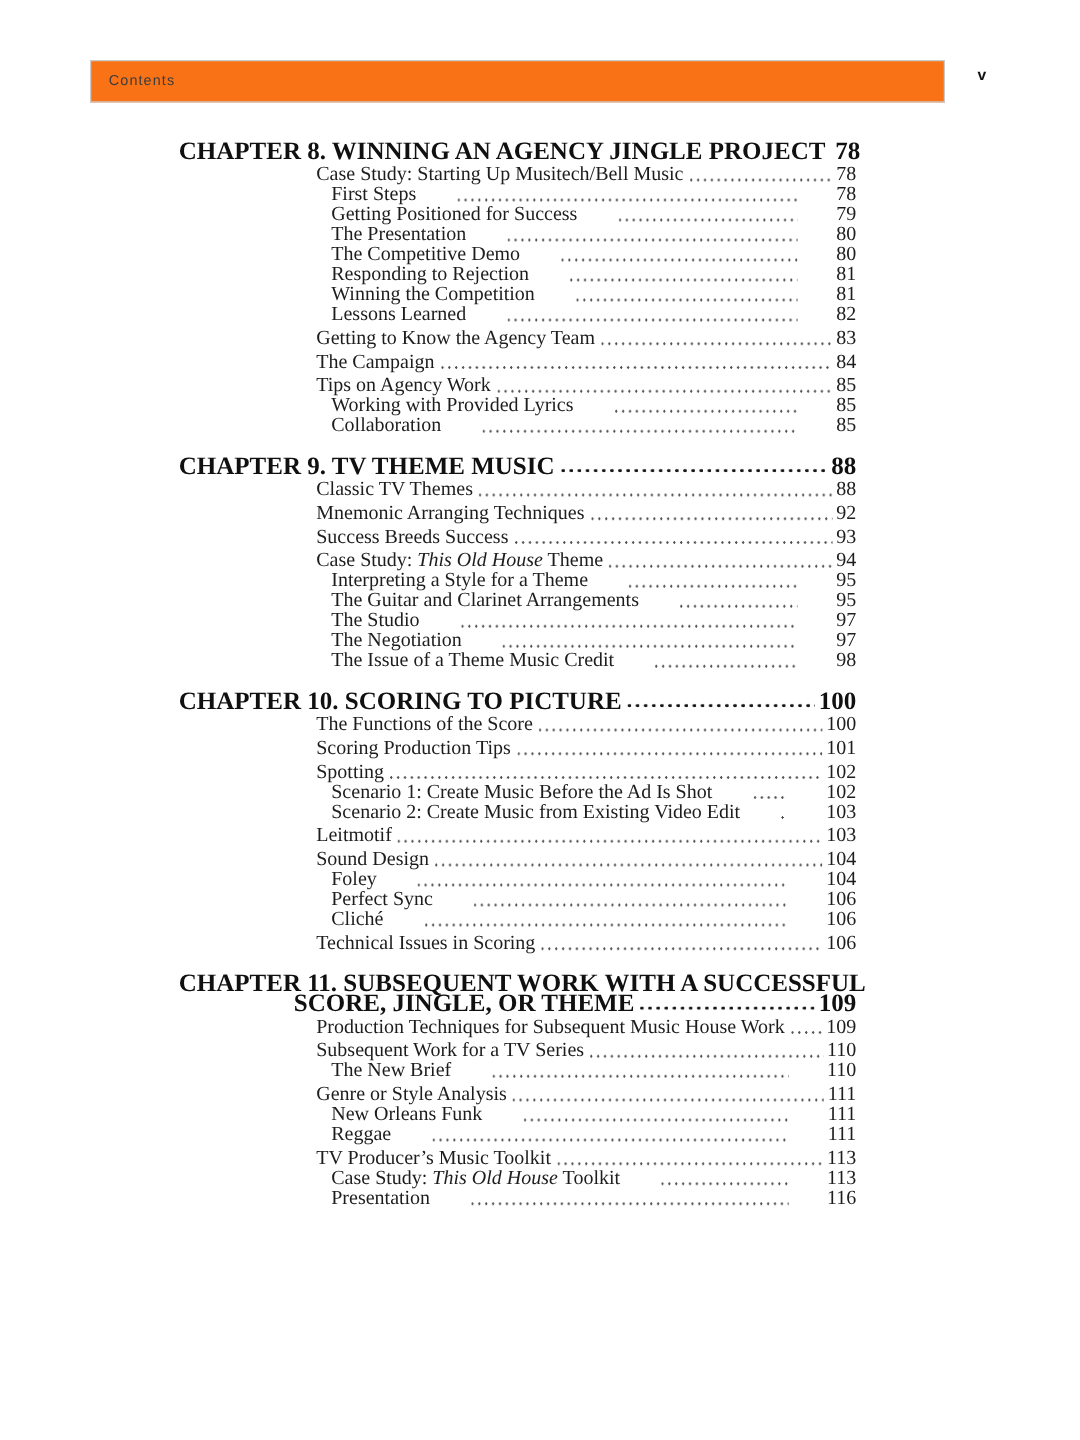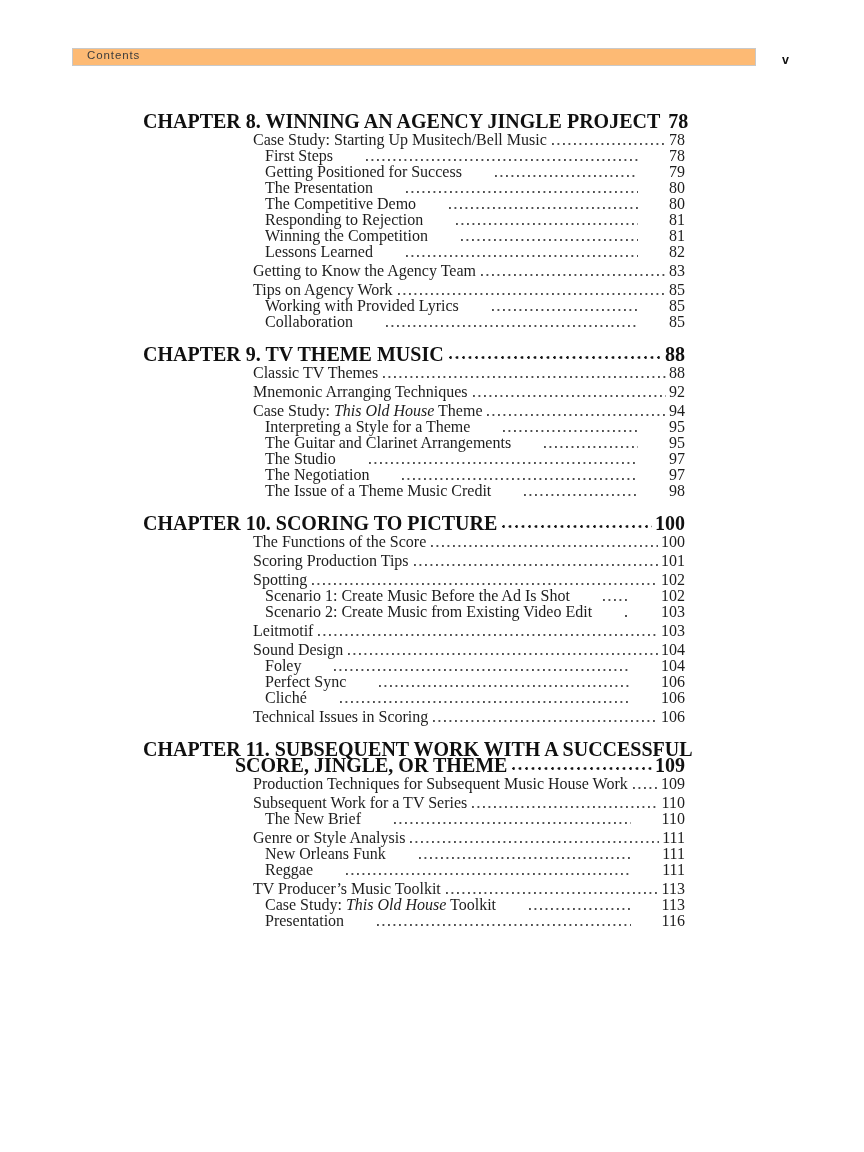--- a/index.html
+++ b/index.html
@@ -12,26 +12,26 @@
     height: 1152px;
     position: relative;
     font-family: "Liberation Serif", serif;
     overflow: hidden;
   }
   .header-box {
     position: absolute;
     left: 72px;
     top: 48px;
     width: 684px;
-    height: 18px;
+    height: 34px;
     box-sizing: border-box;
     border: 1px solid #c9c9c9;
-    background: #fdba74;
+    background: #f97316;
     display: flex;
-    align-items: flex-start;
+    align-items: center;
   }
   .running-title {
     font-family: "Liberation Sans", sans-serif;
     font-size: 11.5px;
     color: #3c3c3c;
     letter-spacing: 0.9px;
     padding-left: 14px;
   }
   .folio {
     position: absolute;
@@ -142,20 +142,25 @@
       <span class="title">Lessons Learned</span>
       <span class="leader"></span>
       <span class="pagenum">82</span>
     </div>
     <div class="entry lvl1">
       <span class="title">Getting to Know the Agency Team</span>
       <span class="leader"></span>
       <span class="pagenum">83</span>
     </div>
     <div class="entry lvl1">
+      <span class="title">The Campaign</span>
+      <span class="leader"></span>
+      <span class="pagenum">84</span>
+    </div>
+    <div class="entry lvl1">
       <span class="title">Tips on Agency Work</span>
       <span class="leader"></span>
       <span class="pagenum">85</span>
     </div>
     <div class="entry lvl2">
       <span class="title">Working with Provided Lyrics</span>
       <span class="leader"></span>
       <span class="pagenum">85</span>
     </div>
     <div class="entry lvl2">
@@ -174,20 +179,25 @@
       <span class="title">Classic TV Themes</span>
       <span class="leader"></span>
       <span class="pagenum">88</span>
     </div>
     <div class="entry lvl1">
       <span class="title">Mnemonic Arranging Techniques</span>
       <span class="leader"></span>
       <span class="pagenum">92</span>
     </div>
     <div class="entry lvl1">
+      <span class="title">Success Breeds Success</span>
+      <span class="leader"></span>
+      <span class="pagenum">93</span>
+    </div>
+    <div class="entry lvl1">
       <span class="title"><span>Case Study: </span><i>This Old House</i><span> Theme</span></span>
       <span class="leader"></span>
       <span class="pagenum">94</span>
     </div>
     <div class="entry lvl2">
       <span class="title">Interpreting a Style for a Theme</span>
       <span class="leader"></span>
       <span class="pagenum">95</span>
     </div>
     <div class="entry lvl2">

